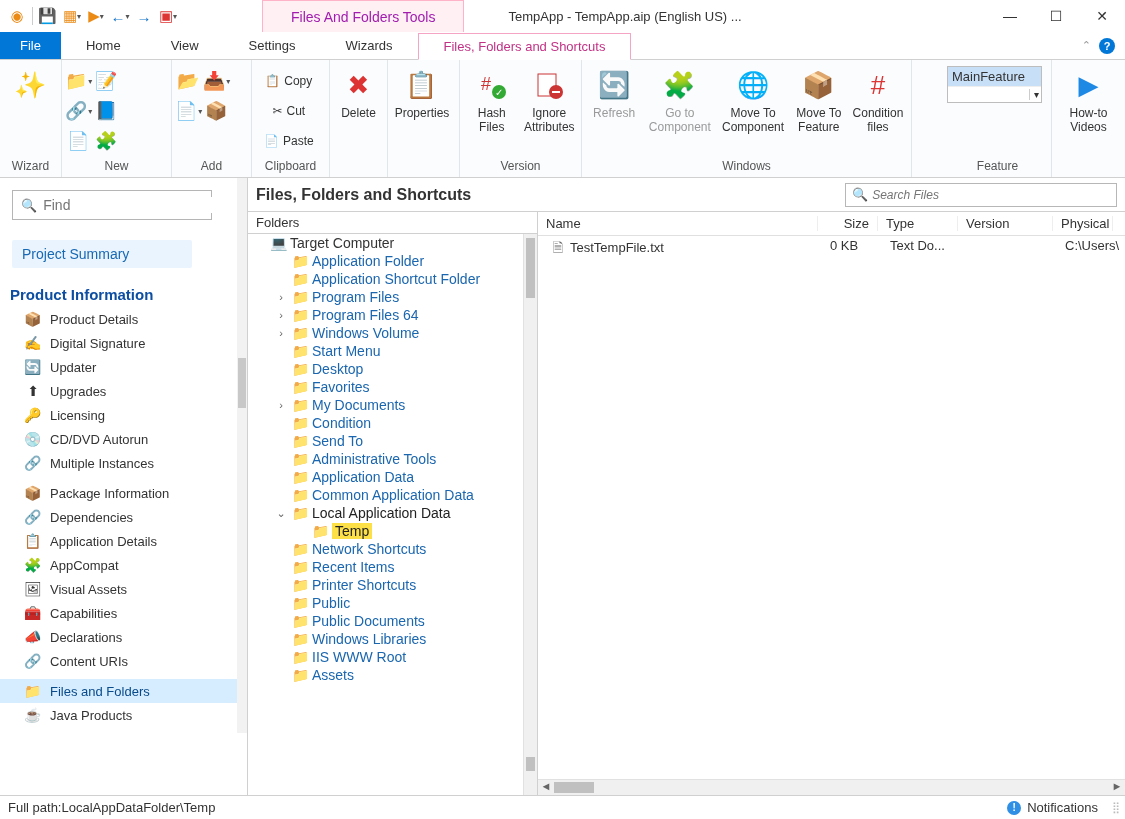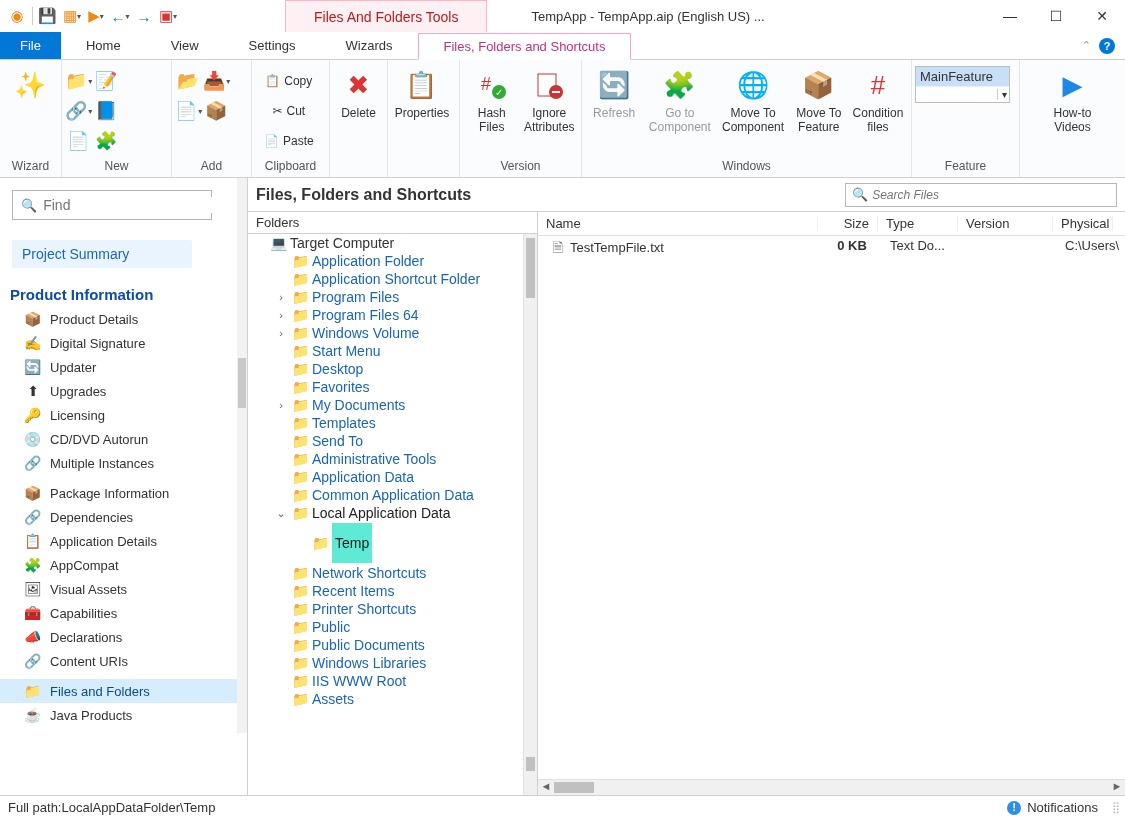--- a/index.html
+++ b/index.html
@@ -3,21 +3,21 @@
 <meta charset="utf-8">
 <style>
   * { box-sizing: border-box; margin: 0; padding: 0; }
   body { font-family: "Segoe UI", Arial, sans-serif; font-size: 13px; color: #333; background: #fff; width: 1125px; height: 819px; overflow: hidden; display: flex; flex-direction: column; }
 
   
   .title-bar { height: 32px; display: flex; align-items: stretch; background: #fff; }
   .qat { display: flex; align-items: center; padding: 0 6px; gap: 2px; }
   .qat .glyph { width: 22px; height: 22px; display: inline-flex; align-items: center; justify-content: center; font-size: 15px; }
   .qat .sep { width: 1px; height: 18px; background: #ccc; margin: 0 2px; }
-  .tab-tool { flex: 0 0 auto; background: #fff0f4; border: 1px solid #ffb3c9; border-bottom: none; color: #b91c1c; padding: 4px 28px; display: flex; align-items: center; margin-left: 100px; font-size: 14px; text-align: center;}
+  .tab-tool { flex: 0 0 auto; background: #fff0f4; border: 1px solid #ffb3c9; border-bottom: none; color: #a21caf; padding: 4px 28px; display: flex; align-items: center; margin-left: 77px; font-size: 14px; text-align: center;}
   .title-text { flex: 0 0 auto; display: flex; align-items: center; padding: 0 24px; font-size: 13px; color: #333; margin-left: 20px;}
   .spacer { flex: 1; }
   .win-controls { display: flex; }
   .win-controls .wc { width: 46px; display: flex; align-items: center; justify-content: center; font-size: 14px; }
 
   
   .ribbon-tabs { height: 28px; display: flex; align-items: stretch; border-bottom: 1px solid #d0d0d0; }
   .ribbon-tab { padding: 0 25px; display: flex; align-items: center; font-size: 13px; color: #333; cursor: default; background: #fff; }
   .ribbon-tab.file { background: #0178d7; color: #fff; padding: 0 20px;}
   .ribbon-tab.active-pink { border: 1px solid #f5a4c3; border-bottom: 1px solid #fff; color: #c13185; background: #fff; position: relative; top: 1px; }
@@ -63,21 +63,21 @@
   .mid-header { height:34px; display:flex; align-items:center; border-bottom:1px solid #d0d0d0; padding:0 8px;}
   .mid-header h3 { font-size:16px; font-weight:600; color:#333; flex: 0 0 auto; }
   .search-files { margin-left:auto; border:1px solid #b7b7b7; height:24px; width: 272px; display:flex; align-items:center; padding:0 6px; gap:4px; }
   .search-files input { border:none; outline:none; font-size:12px; font-style:italic; color:#888; flex:1;}
   .mid-body { flex:1; display:flex; min-height:0;}
   .folders-pane { width:290px; border-right:1px solid #d0d0d0; display:flex; flex-direction:column; min-height:0;}
   .pane-label { font-size:13px; color:#333; padding:3px 8px; border-bottom:1px solid #d0d0d0;}
   .tree { flex:1; overflow:hidden; font-size:14px; color:#1a66af; position:relative;}
   .tree-row { display:flex; align-items:center; gap:4px; padding:1px 4px; white-space:nowrap;}
   .tree-row.root { color:#333; }
-  .tree-row.selected-lbl span.lbl { background:#5eead4; color:#084a8a; padding:12px 3px;}
+  .tree-row.selected-lbl span.lbl { background:#fde047; color:#084a8a; padding:0 3px;}
   .tree-row .exp { width:14px; text-align:center; color:#666; font-size:11px;}
   .tree-row .fldr { width:16px; color:#e8b428; font-size:14px;}
   .tree-scroll { width:14px; background:#f0f0f0; position:absolute; right:0; top:0; bottom:0; border-left:1px solid #e1e1e1;}
   .tree-scroll .thumb { position:absolute; left:2px; right:2px; top:4px; height:60px; background:#c0c0c0;}
   .tree-scroll .thumb.bottom { top:auto; bottom:24px; height:14px;}
 
   .files-pane { flex:1; display:flex; flex-direction:column; min-height:0; }
   .cols-header { display:flex; font-size:13px; border-bottom:1px solid #e0e0e0; height:24px; align-items:center;}
   .cols-header .col { padding:0 8px; border-right:1px solid #eee; }
   .file-rows { flex:1; overflow:hidden; }
@@ -245,21 +245,21 @@
           <div class="bicon ic-orange">📦</div>
           <div class="btxt">Move To Feature</div>
         </div>
       <div class="bigbtn" style="width:62px;">
           <div class="bicon ic-red">#</div>
           <div class="btxt">Condition files</div>
         </div>
     </div>
     <div class="label">Windows</div>
   </div>
-  <div class="rgroup" style="width:108px;">
+  <div class="rgroup" style="width:108px;margin-left:32px;">
     <div class="body" style="padding:0;">
       <div class="feature-box">
         <div class="sel">MainFeature</div>
         <div class="rest">
             <span>▾</span>
           </div>
       </div>
     </div>
     <div class="label">Feature</div>
   </div>
@@ -429,21 +429,21 @@
               <span class="lbl">Favorites</span>
             </div>
             <div class="tree-row" style="padding-left: 26px;">
               <span class="exp">›</span>
               <span class="fldr">📁</span>
               <span class="lbl">My Documents</span>
             </div>
             <div class="tree-row" style="padding-left: 26px;">
               <span class="exp"></span>
               <span class="fldr">📁</span>
-              <span class="lbl">Templates</span>
+              <span class="lbl">Condition</span>
             </div>
             <div class="tree-row" style="padding-left: 26px;">
               <span class="exp"></span>
               <span class="fldr">📁</span>
               <span class="lbl">Send To</span>
             </div>
             <div class="tree-row" style="padding-left: 26px;">
               <span class="exp"></span>
               <span class="fldr">📁</span>
               <span class="lbl">Administrative Tools</span>
@@ -519,21 +519,21 @@
         <div class="cols-header" id="cols-header">
             <div class="col" style="width: 280px;">Name</div>
             <div class="col" style="width: 60px; text-align: right;">Size</div>
             <div class="col" style="width: 80px;">Type</div>
             <div class="col" style="width: 95px;">Version</div>
             <div class="col" style="width: 60px;">Physical</div>
           </div>
         <div class="file-rows" id="file-rows">
             <div class="file-row">
               <div class="cell" style="width: 280px;"><span class="file-ico">🗎</span>TestTempFile.txt</div>
-              <div class="cell" style="width: 60px; text-align: center; font-weight: bold;">0 KB</div>
+              <div class="cell" style="width: 60px; text-align: left;">0 KB</div>
               <div class="cell" style="width: 80px;">Text Do...</div>
               <div class="cell" style="width: 95px;"></div>
               <div class="cell" style="width: 60px;">C:\Users\</div>
             </div>
           </div>
         <div class="hscroll">
           <div class="harrow">◄</div>
           <div class="htrack">
               <div class="hthumb"></div>
             </div>

